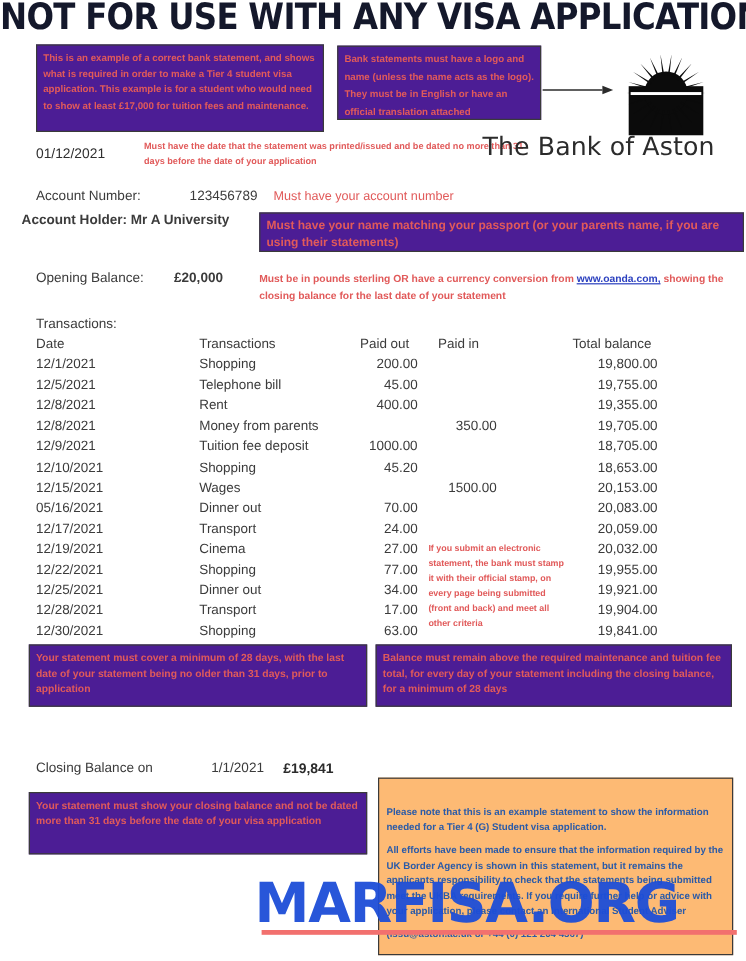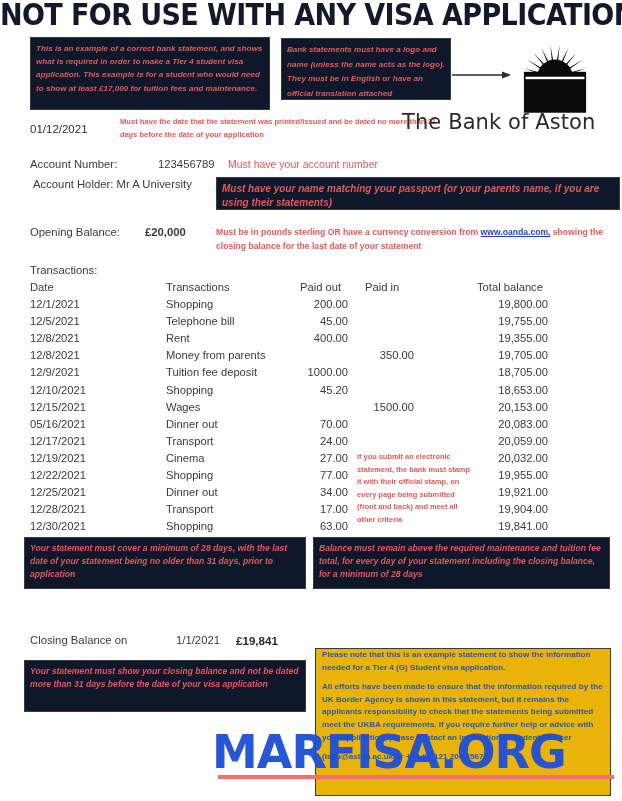--- a/index.html
+++ b/index.html
@@ -29,23 +29,22 @@
   }
   .title-banner span { display:inline-block; transform: scaleY(1.12); }
 
   
   .anno {
     position: absolute;
     border: 1.6px solid #3a3a3a;
     color: #e15a5a;
     font-family: "Liberation Sans", sans-serif;
     font-weight: bold;
-    background: #0f172a;
+    background: #4c1d95;
     padding: 4px 5px;
-    font-style: italic;
   }
 
   .anno-intro { left: 30px; top: 37px; width: 240px; height: 73px;
      font-size: 8.1px; line-height: 13.2px; }
   .anno-logo  { left: 281px; top: 38px; width: 170px; height: 62px;
      font-size: 8.1px; line-height: 14.5px; }
   .anno-name  { left: 216px; top: 177px; width: 404px; height: 33px;
      font-size: 10px; line-height: 13.5px; }
   .anno-28day { left: 24px; top: 537px; width: 282px; height: 52px;
      font-size: 8.6px; line-height: 13.2px; }
@@ -68,39 +67,39 @@
       font-size: 8.6px; line-height: 13.5px; }
   .anno-stamp { left: 357px; top: 451px; width: 118px;
       font-size: 7.4px; line-height: 12.6px; }
   .anno-open a { color:#2a3fbf; text-decoration: underline; }
 
   
   .anno-blue {
     position: absolute;
     left: 315px; top: 648px; width: 296px; height: 148px;
     border: 1.4px solid #3a3a3a;
-    background: #eab308;
+    background: #fdba74;
     color: #2b5ba8;
     font-family: "Liberation Sans", sans-serif;
     font-weight: bold;
     font-size: 8.1px;
     line-height: 12.6px;
-    padding: 0 6px;
+    padding: 22px 6px;
   }
   .anno-blue p { margin: 0 0 7px 0; }
   .anno-blue p:last-child { margin-bottom: 0; }
 
   
   .stmt { font-family: "Liberation Sans", sans-serif; color: #3b3b3b; }
   .lbl { position: absolute; font-size: 11.3px; }
 
   .date-issued { left: 30px; top: 123px; font-size: 11.5px; color:#2f2f2f; }
   .acct-num-lbl  { left: 30px; top: 158px; }
   .acct-num-val  { left: 158px; top: 158px; }
-  .acct-hold-lbl { left: 33px; top: 178px; }
+  .acct-hold-lbl { left: 18px; top: 178px; font-weight: bold; }
   .open-bal-lbl  { left: 30px; top: 226px; }
   .open-bal-val  { left: 145px; top: 226px; font-weight: bold; }
   .trans-lbl     { left: 30px; top: 264px; }
 
   
   .bank-name {
     position: absolute; left: 402px; top: 110px;
     font-family: "DejaVu Sans", sans-serif;
     font-size: 21px; color: #2b2b2b; white-space: nowrap;
     letter-spacing: 0.1px;

